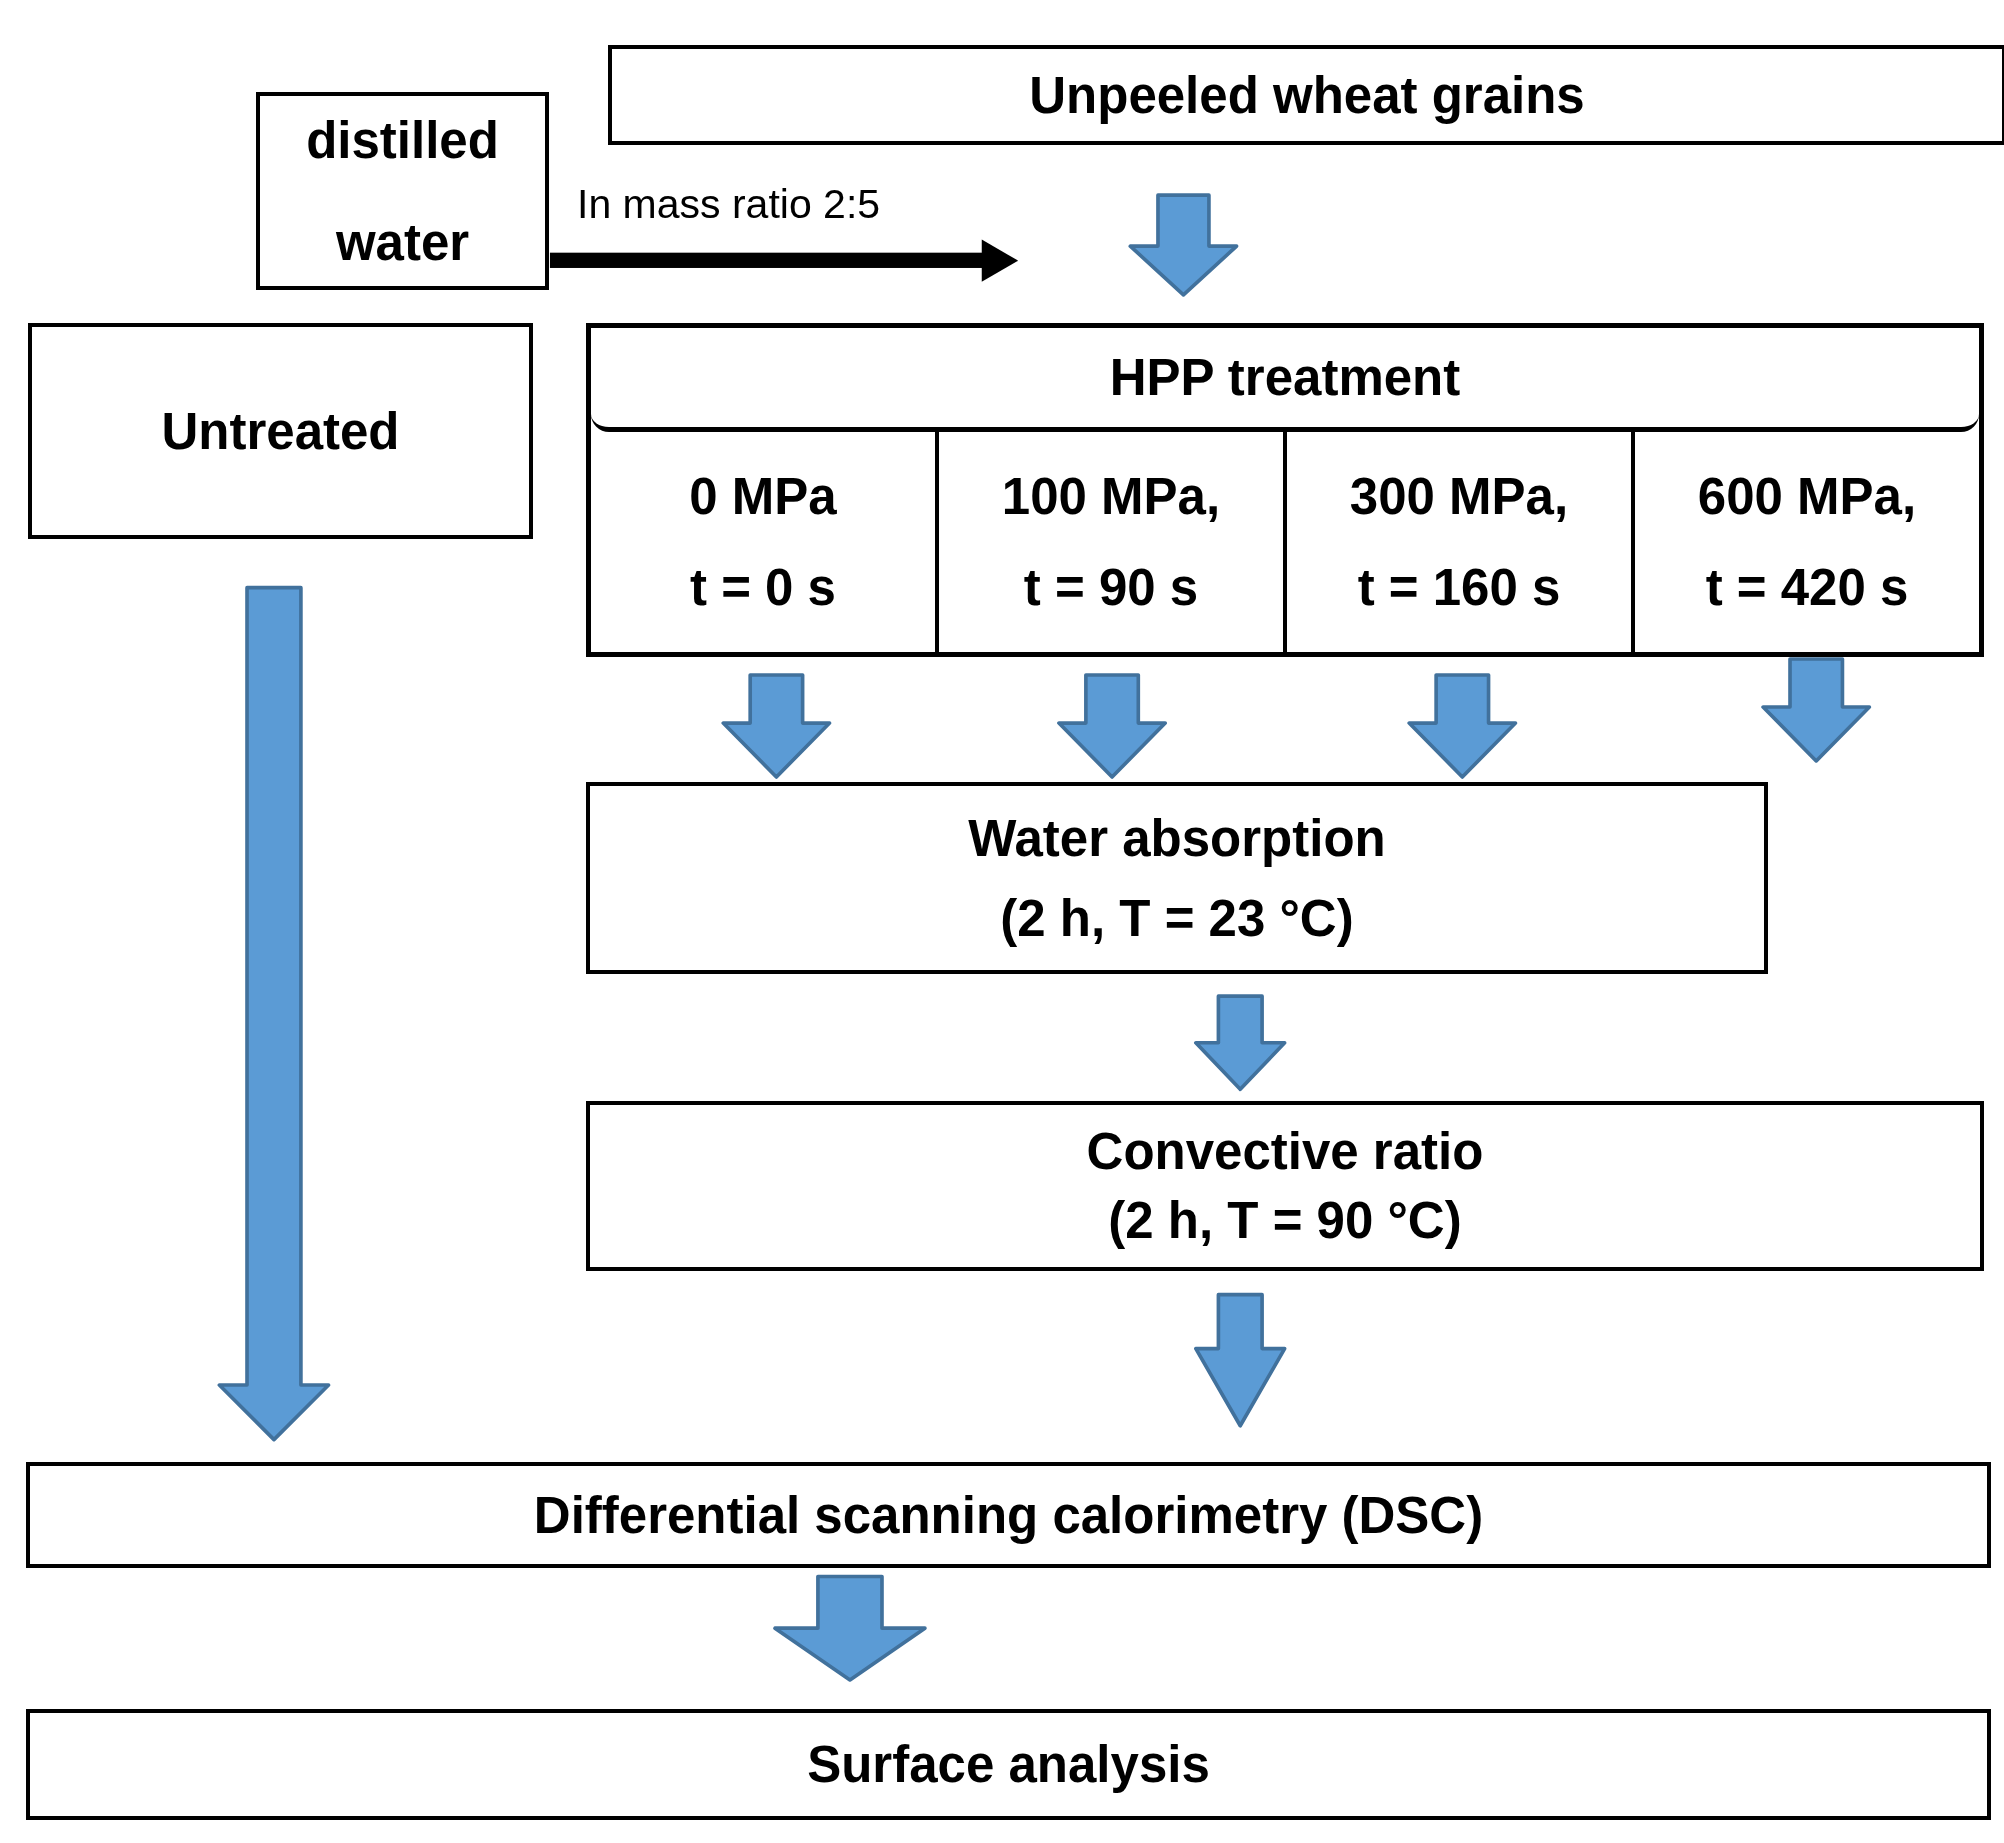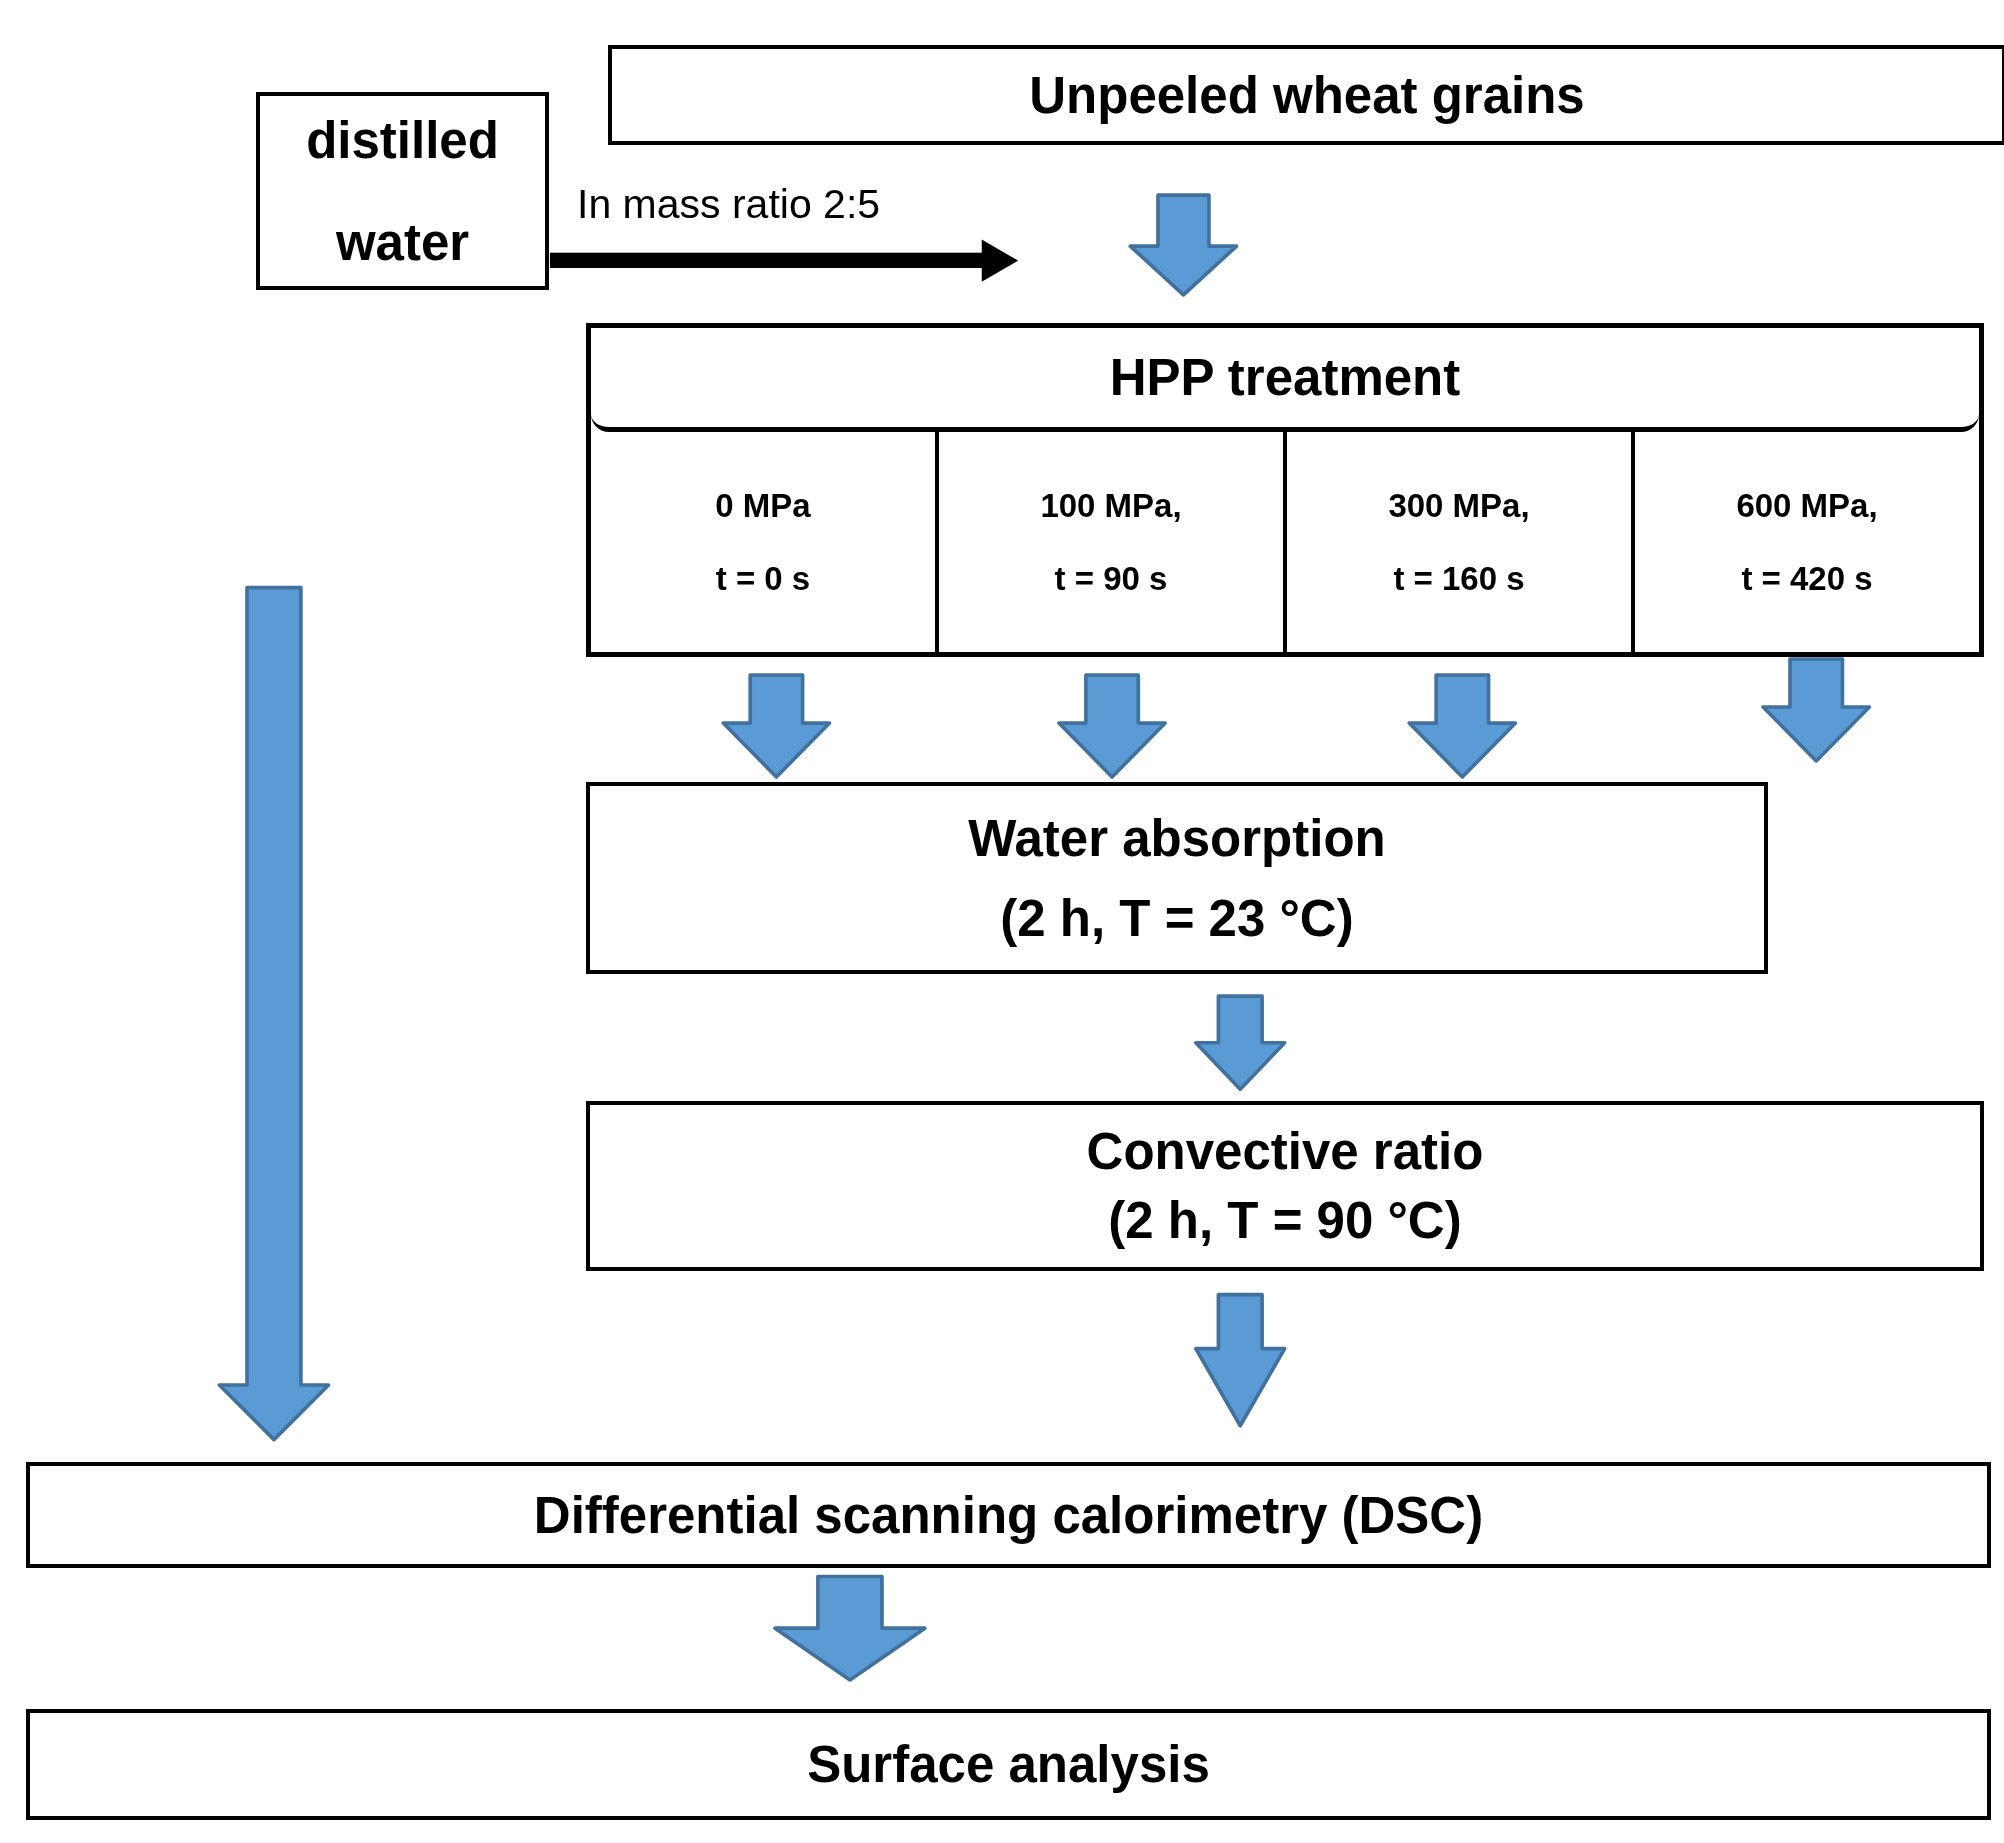--- a/index.html
+++ b/index.html
@@ -56,21 +56,21 @@
   .hpp-header{
     height:99px;flex:0 0 auto;
     border-bottom:5.8px solid var(--border);
     display:flex;align-items:center;justify-content:center;
     font-weight:bold;font-size:51px;line-height:1;border-radius:18px;
   }
   .hpp-body{flex:1;display:flex;}
   .hpp-cell{
     flex:1;display:flex;flex-direction:column;align-items:center;justify-content:center;
     gap:40px;border-right:4.4px solid var(--border);
-    font-weight:bold;font-size:33px;line-height:1;text-align:center;
+    font-weight:bold;font-size:51px;line-height:1;text-align:center;
   }
   .hpp-cell:last-child{border-right:none;}
 </style>
 </head>
 <body>
 
 <div id="canvas">
 
   <svg class="arrows" viewBox="0 0 2753 2531" xmlns="http://www.w3.org/2000/svg">
 
@@ -101,20 +101,23 @@
 
   <div class="box b-distilled">
     <span class="stack">
       <span>distilled</span>
       <span>water</span>
     </span>
   </div>
 
   <div class="plain-label l-massratio">In mass ratio 2:5</div>
 
+  <div class="box b-untreated">
+    <span>Untreated</span>
+  </div>
 
   <div class="hpp">
     <div class="hpp-header">HPP treatment</div>
     <div class="hpp-body">
       <div class="hpp-cell">
         <span>0 MPa</span>
         <span>t = 0 s</span>
       </div>
       <div class="hpp-cell">
         <span>100 MPa,</span>

